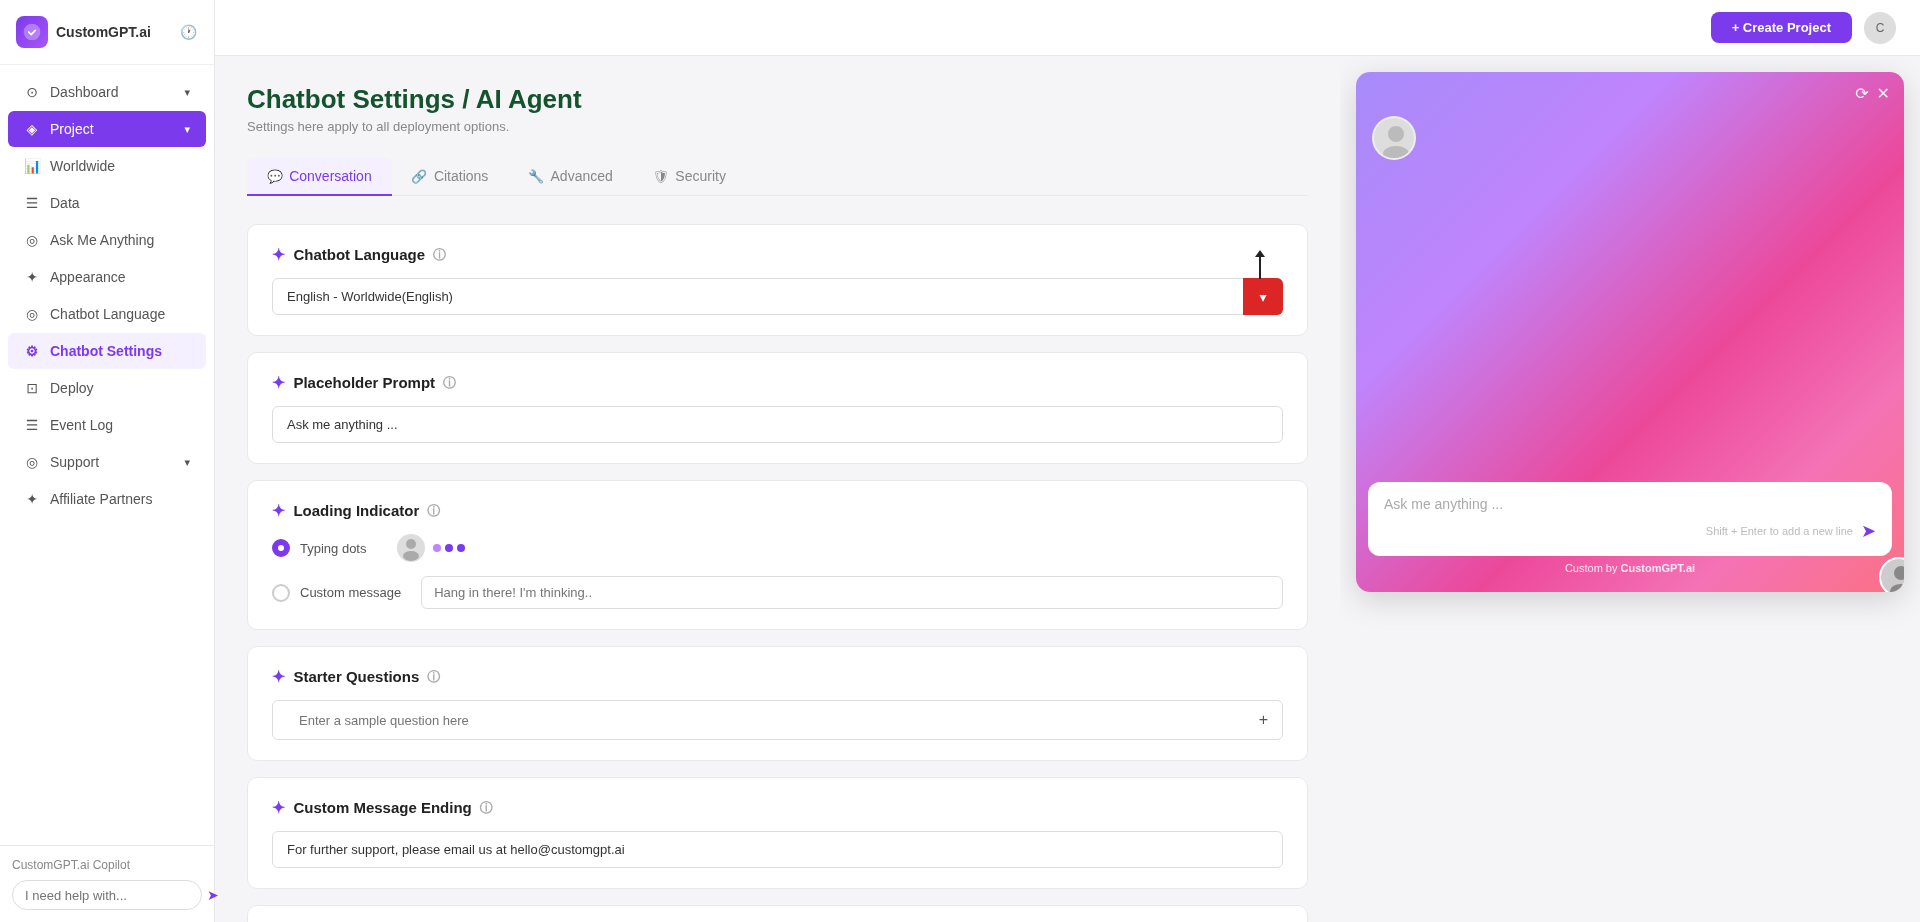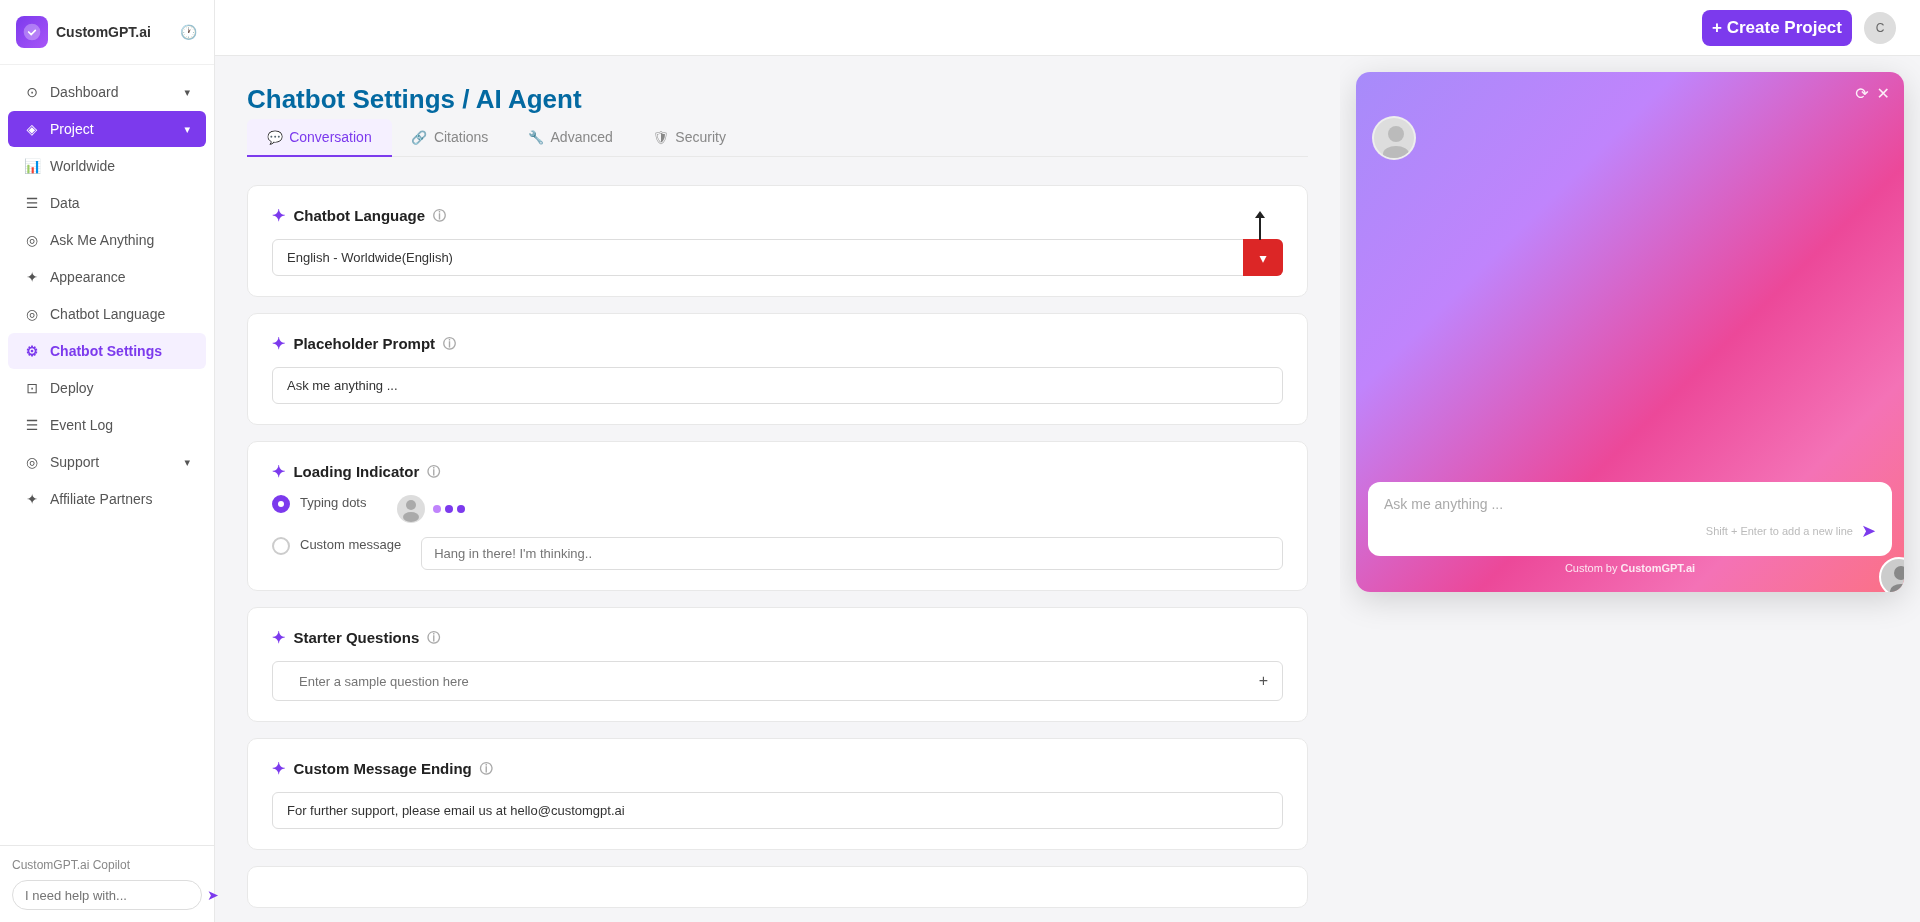--- a/index.html
+++ b/index.html
@@ -93,22 +93,22 @@
       display: flex;
       align-items: center;
       justify-content: flex-end;
       height: 56px;
     }
     .create-project-btn {
       background: #7c3aed;
       color: white;
       border: none;
       border-radius: 8px;
-      padding: 8px 10px;
-      font-size: 17px;
+      padding: 8px 21px;
+      font-size: 13px;
       font-weight: 600;
       cursor: pointer;
       display: flex;
       align-items: center;
       gap: 6px;
     }
     .user-avatar-small {
       width: 32px;
       height: 32px;
       border-radius: 50%;
@@ -125,21 +125,21 @@
       display: flex;
       overflow: hidden;
     }
 
     .settings-panel {
       flex: 1;
       overflow-y: auto;
       padding: 28px 32px;
     }
 
-    .page-title { font-size: 26px; font-weight: 700; color: #0369a1; margin-bottom: 4px; }
+    .page-title { font-size: 26px; font-weight: 700; color: #14532d; margin-bottom: 4px; }
     .page-subtitle { font-size: 13px; color: #888; margin-bottom: 24px; }
 
     
     .tabs {
       display: flex;
       gap: 0;
       margin-bottom: 28px;
       border-bottom: 1px solid #e8e8e8;
     }
     .tab {
@@ -218,20 +218,21 @@
       padding: 10px 14px;
       font-size: 13px;
       color: #333;
       outline: none;
     }
 
     
     .radio-group { display: flex; flex-direction: column; gap: 14px; }
     .radio-option {
       display: flex;
+      align-items: center;
       gap: 10px;
     }
     .radio-btn {
       width: 18px; height: 18px;
       border-radius: 50%;
       border: 2px solid #7c3aed;
       display: flex; align-items: center; justify-content: center;
       cursor: pointer; flex-shrink: 0;
     }
     .radio-btn.checked { background: #7c3aed; }
@@ -456,20 +457,21 @@
 
   <div class="topbar">
     <button class="create-project-btn">+ Create Project</button>
     <div class="user-avatar-small">C</div>
   </div>
 
   <div class="page-content">
 
     <div class="settings-panel">
       <h1 class="page-title">Chatbot Settings / AI Agent</h1>
+      <p class="page-subtitle">Settings here apply to all deployment options.</p>
 
       <div class="tabs">
         <div class="tab active">
           <span class="tab-icon">💬</span>
           <span>Conversation</span>
         </div>
         <div class="tab">
           <span class="tab-icon">🔗</span>
           <span>Citations</span>
         </div>

